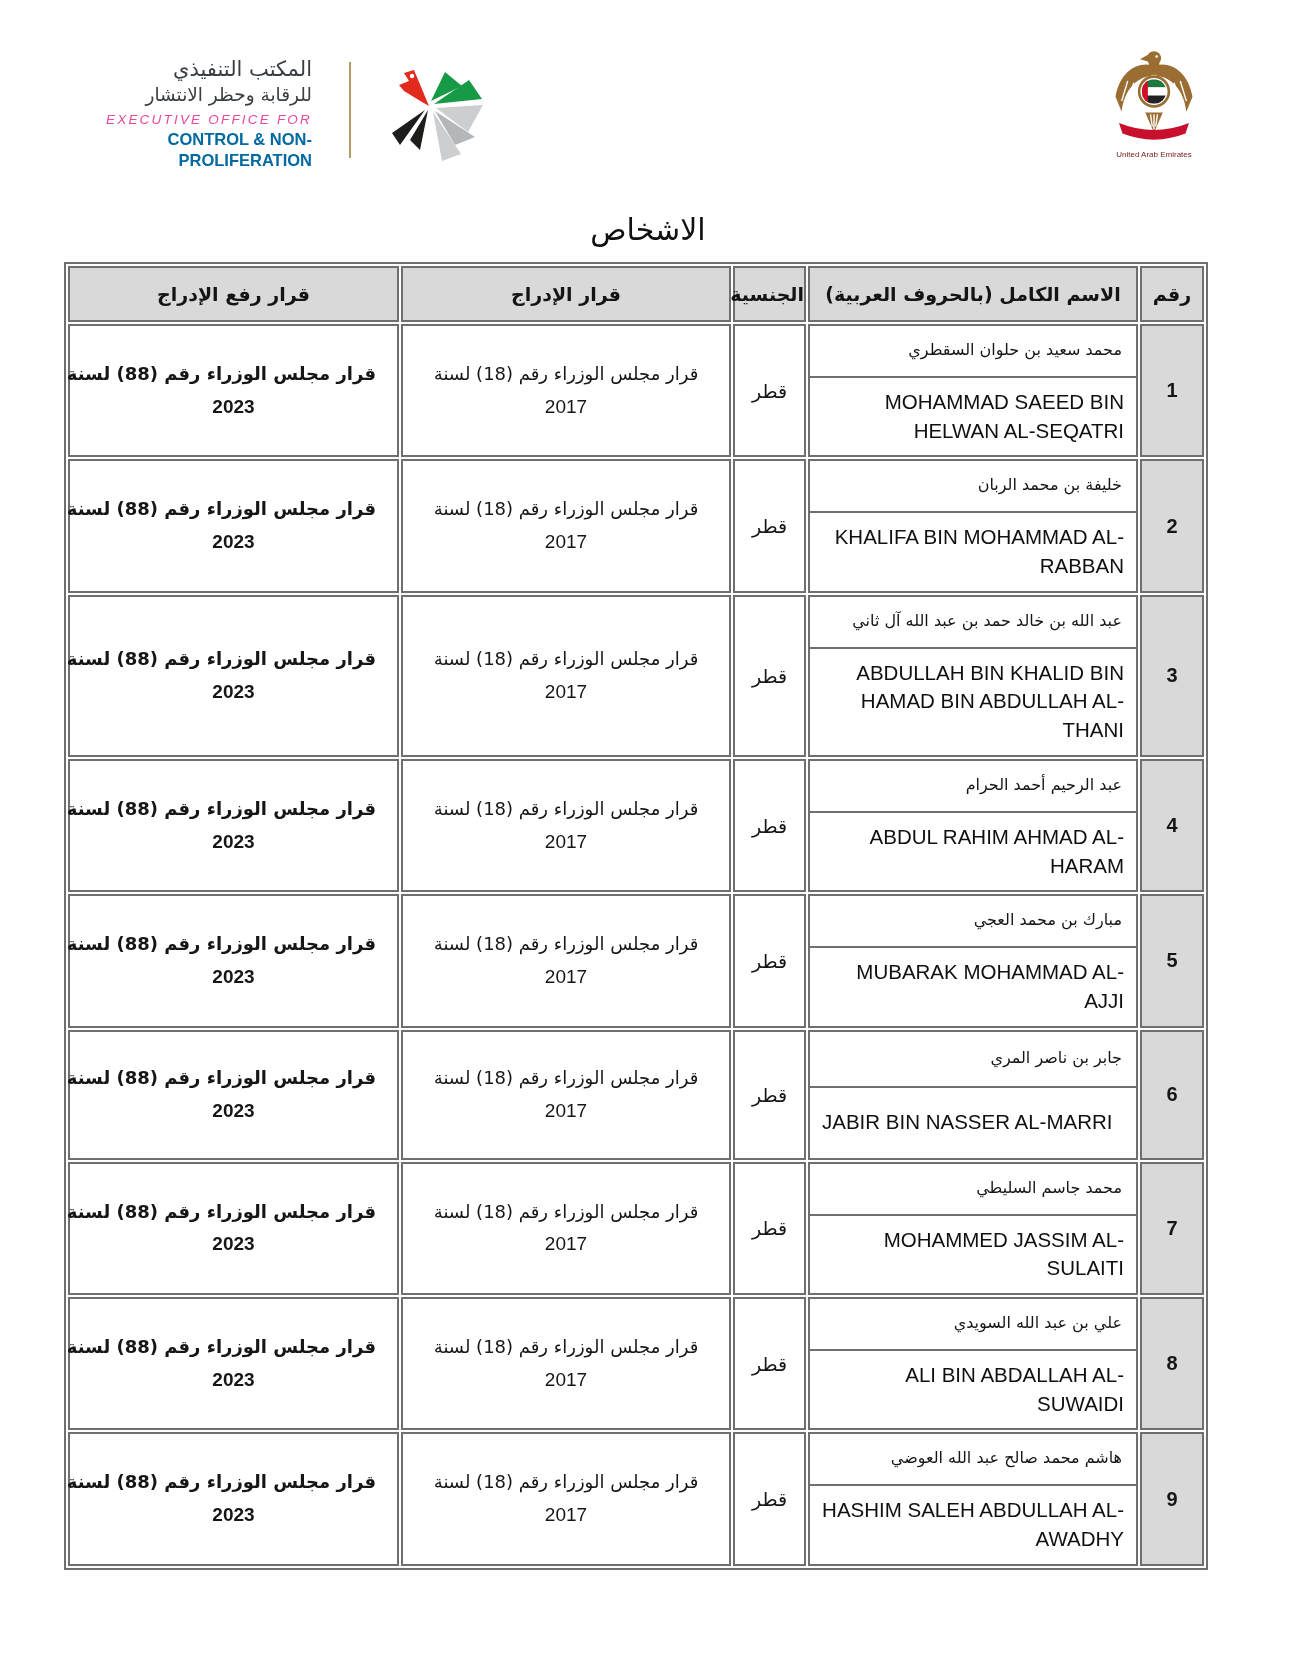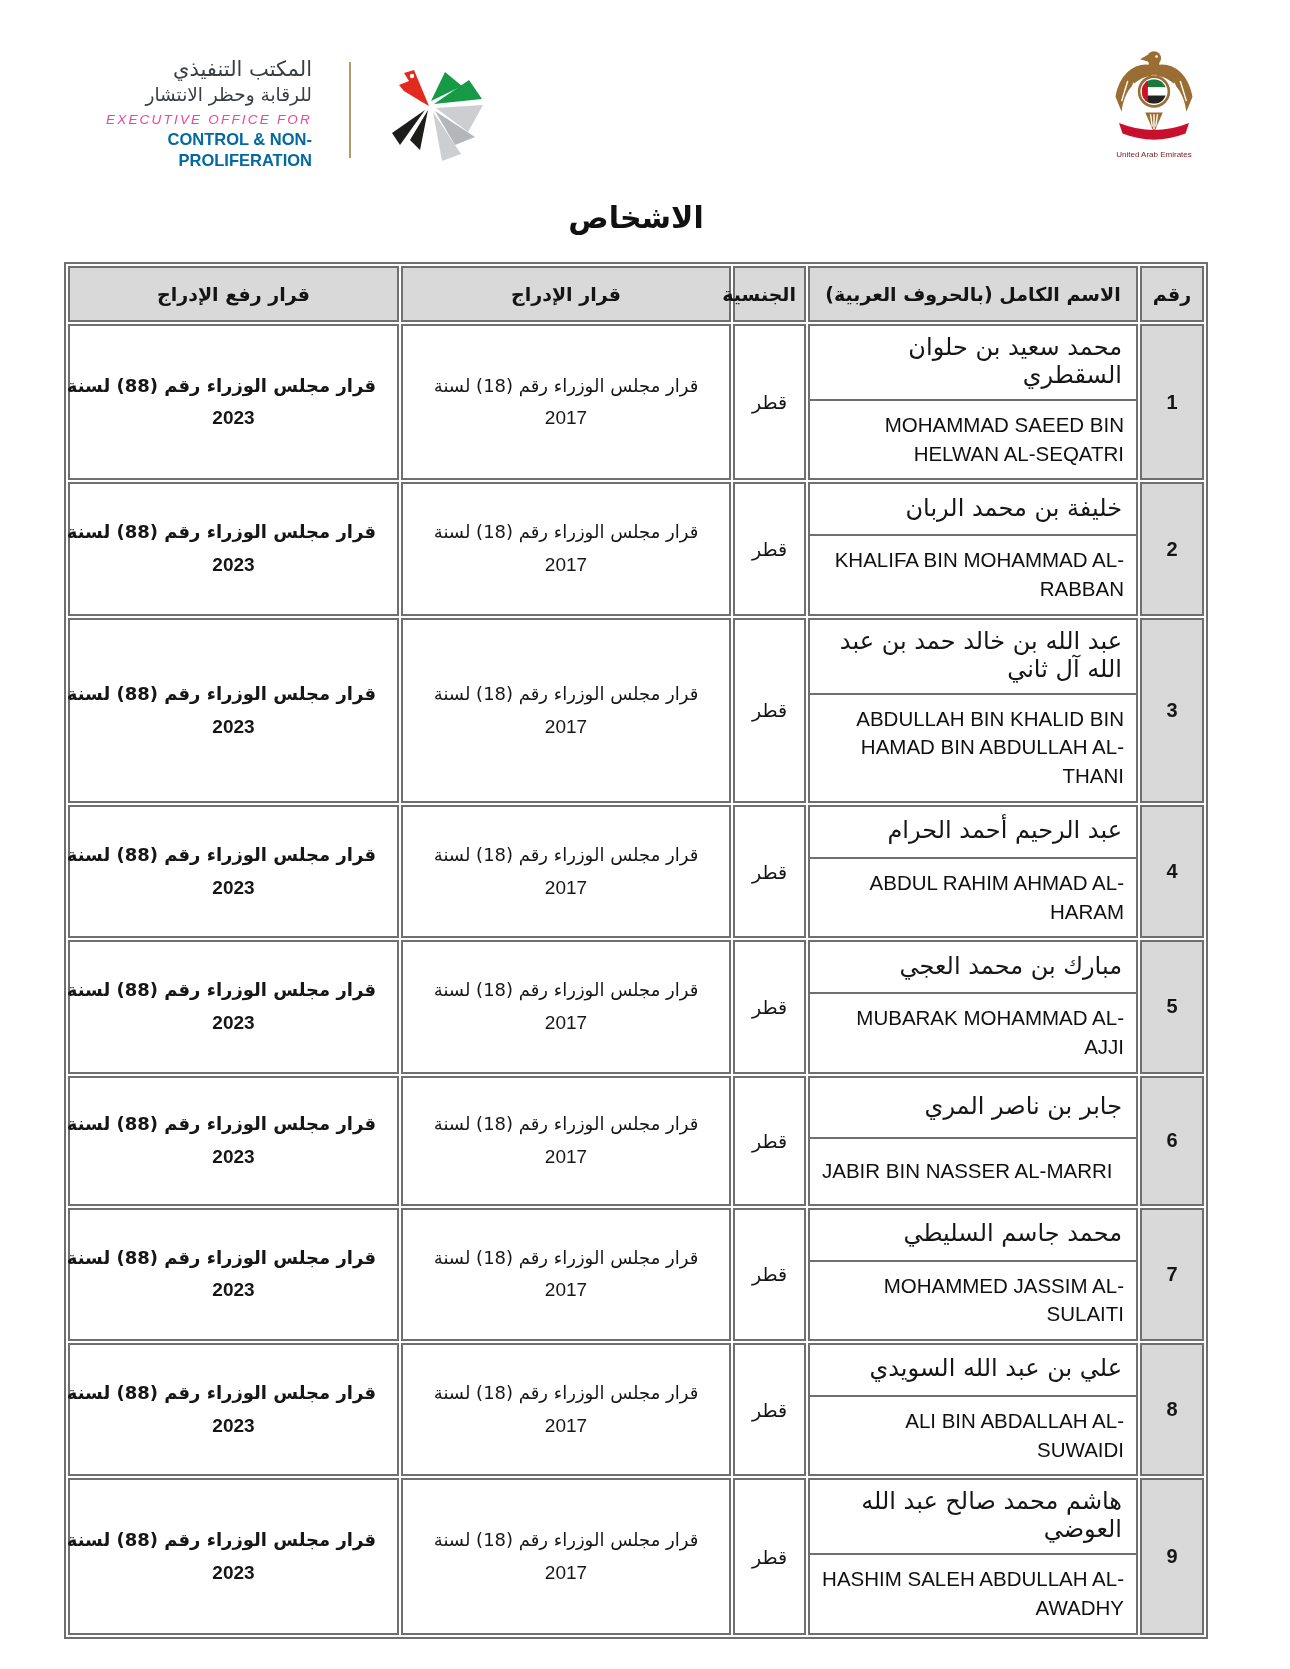--- a/index.html
+++ b/index.html
@@ -28,48 +28,48 @@
   .f-red{fill:var(--f-red);} .f-green{fill:var(--f-green);}
   .f-grey{fill:var(--f-grey);} .f-grey-light{fill:var(--f-grey-light);}
   .f-black{fill:var(--f-black);}
 
   .emblem{position:absolute;left:1106px;top:46px;width:96px;text-align:center;}
   .e-gold{fill:var(--e-gold);} .e-red{fill:var(--e-red);}
   .e-slit path{stroke:#ffffff;stroke-width:1.6;fill:none;}
   .emblem-caption{font-size:8px;color:var(--caption-color);margin-top:2px;font-family:"Liberation Sans",sans-serif;}
 
   
-  .doc-title{position:absolute;top:200px;left:64px;width:1144px;margin:0;text-align:center;
-    font-size:30px;font-weight:bold;color:#111;}
+  .doc-title{position:absolute;top:200px;left:64px;width:1144px;margin:12px;text-align:center;
+    font-size:30px;font-weight:normal;color:#111;}
 
   
   table.persons{
     position:absolute;top:262px;left:64px;width:1144px;
     border-collapse:separate;border-spacing:2px;table-layout:fixed;
     border:2px solid var(--border-color);
     direction:rtl;
   }
-  th,td{border:2px solid var(--border-color);vertical-align:middle;padding:8px;}
+  th,td{border:2px solid var(--border-color);vertical-align:middle;padding:0;}
   th{
     background:var(--header-fill);height:56px;font-size:19px;font-weight:bold;
     text-align:center;color:#141414;
   }
   td.num-cell{background:var(--header-fill);text-align:center;font-weight:bold;font-size:20px;
     font-family:"Liberation Sans",sans-serif;}
   td.nat-cell{text-align:center;font-size:19px;}
   td.dec-cell{text-align:center;font-size:18px;padding:12px 21px;line-height:1.55;}
   td.dec-cell .dec-line{white-space:nowrap;}
   td.dec-cell .year{font-family:"Liberation Sans",sans-serif;font-size:19px;margin-top:4px;}
   td.dec-cell.bold{font-weight:bold;}
   td.name-cell{padding:0;}
   .name-wrap{display:flex;flex-direction:column;min-height:126px;height:100%;}
   .name-ar{
     flex:1;display:flex;align-items:center;justify-content:flex-start;
     padding:7px 14px 10px;border-bottom:2px solid var(--border-color);
-    font-size:24px;direction:rtl;min-height:52px;
+    font-size:16px;direction:rtl;min-height:52px;
   }
   .name-en{
     flex:1.15;display:flex;align-items:center;justify-content:flex-start;
     padding:10px 12px;font-size:20.5px;line-height:1.4;direction:ltr;text-align:right;
     font-family:"Liberation Sans",sans-serif;min-height:60px;color:#101010;
   }
 </style>
 </head>
 <body>
 

